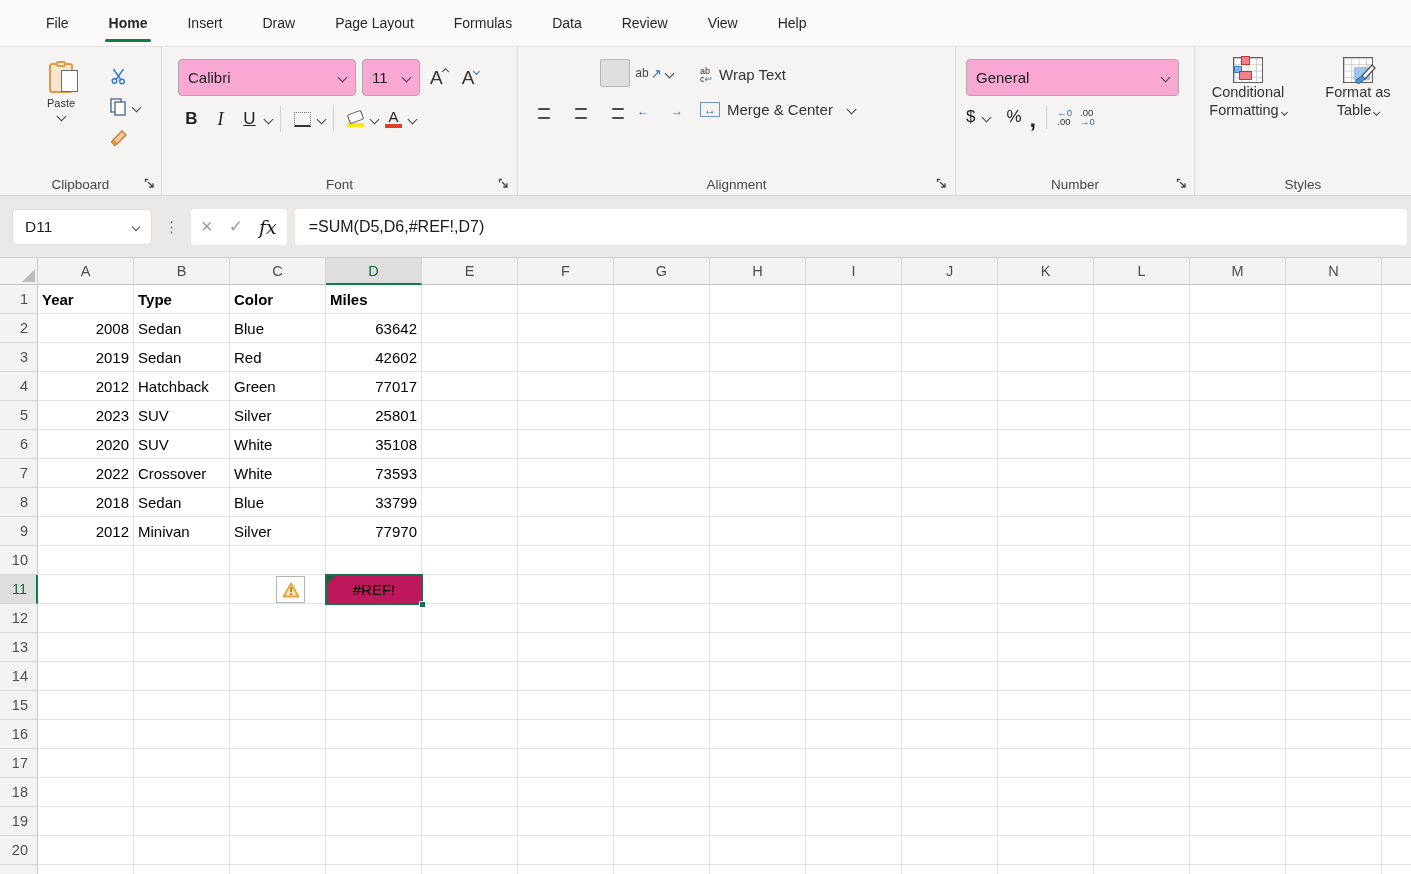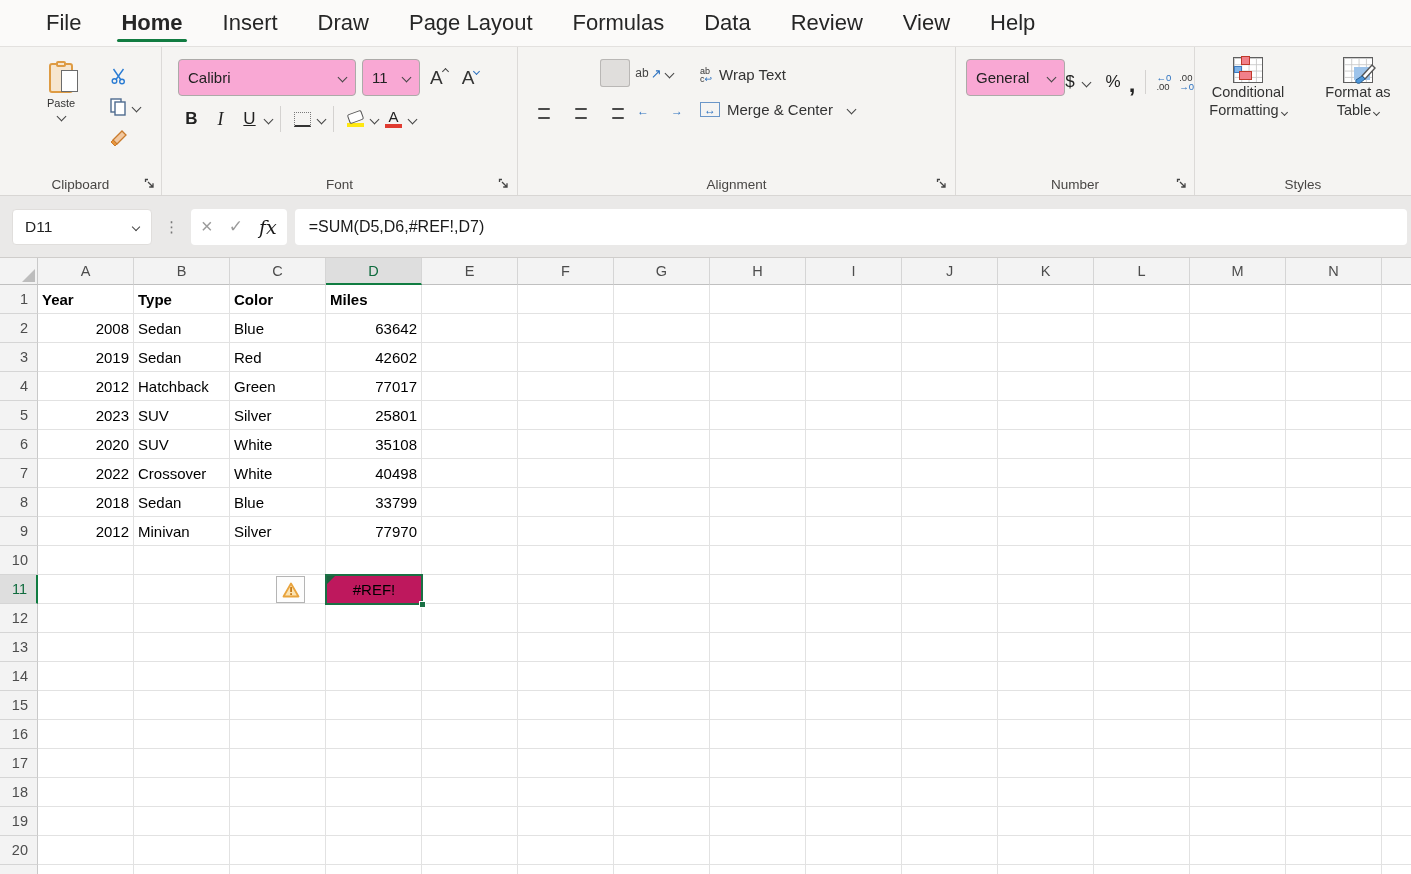--- a/index.html
+++ b/index.html
@@ -4,21 +4,21 @@
 <style>
   * { margin:0; padding:0; box-sizing:border-box; }
   html,body { width:1411px; height:874px; overflow:hidden; background:#fff;
               font-family:"Liberation Sans", sans-serif; }
   .app { width:1411px; height:874px; display:flex; flex-direction:column; }
 
   
   .menu-bar { height:47px; background:#FBFAF9; display:flex; align-items:center;
               padding-left:26px; border-bottom:1px solid #E3E1DF; flex:0 0 auto; }
   .menu-tab { position:relative; padding:0 20px; height:100%; display:flex; align-items:center;
-              font-size:22px; color:#262626; cursor:default; }
+              font-size:14px; color:#262626; cursor:default; }
   .menu-tab.active .menu-tab-label { font-weight:700; }
   .menu-underline { position:absolute; left:16px; right:16px; bottom:4px; height:3px;
                     background:#127C42; border-radius:2px; }
 
   
   .ribbon { height:149px; background:#F5F4F2; display:flex; flex:0 0 auto;
             border-bottom:1px solid #D8D6D4; }
   .rb-group { position:relative; height:100%; border-right:1px solid #DCDAD8; }
   .rb-label { position:absolute; bottom:3px; left:0; right:0; text-align:center;
               font-size:13.5px; color:#484644; }
@@ -87,21 +87,21 @@
   .al-right-col { display:flex; flex-direction:column; gap:8px; padding-top:2px; }
   .wrap-row, .merge-row { display:flex; align-items:center; gap:7px; height:27px;
                           font-size:15px; color:#333; }
   .wrap-ic { display:flex; flex-direction:column; font-size:9px; line-height:8px; color:#333; }
   .wrap-ic .arr { color:#2B70BF; }
   .merge-ic { width:20px; height:15px; border:1.5px solid #6A96C8; display:flex; align-items:center;
               justify-content:center; color:#2B70BF; font-size:12px; line-height:1; }
 
   
   .grp-number { width:239px; }
-  .grp-number .rb-content { flex-direction:row; padding-left:10px;align-items:center; }
+  .grp-number .rb-content { flex-direction:column; padding-left:10px; }
   .numfmt { width:213px; }
   .num-row2 { display:flex; align-items:center; gap:8px; margin-top:9px; }
   .num-glyph { font-size:17px; color:#222; }
   .comma-glyph { font-size:24px; font-weight:700; line-height:10px; padding-top:4px; }
   .dec-btn { display:flex; flex-direction:column; font-size:9.5px; line-height:9px; color:#333;
              align-items:flex-start; }
   .dec-btn .blue { color:#2B70BF; }
   .num-vsep { width:1px; height:24px; background:#D4D2D0; margin:0 2px; }
 
   
@@ -597,21 +597,21 @@
           <div class="cell"></div>
           <div class="cell"></div>
           <div class="cell"></div>
           <div class="cell partial"></div>
         </div>
         <div class="grid-row">
           <div class="row-h">7</div>
           <div class="cell num">2022</div>
           <div class="cell">Crossover</div>
           <div class="cell">White</div>
-          <div class="cell num">40498</div>
+          <div class="cell num">73593</div>
           <div class="cell"></div>
           <div class="cell"></div>
           <div class="cell"></div>
           <div class="cell"></div>
           <div class="cell"></div>
           <div class="cell"></div>
           <div class="cell"></div>
           <div class="cell"></div>
           <div class="cell"></div>
           <div class="cell"></div>

